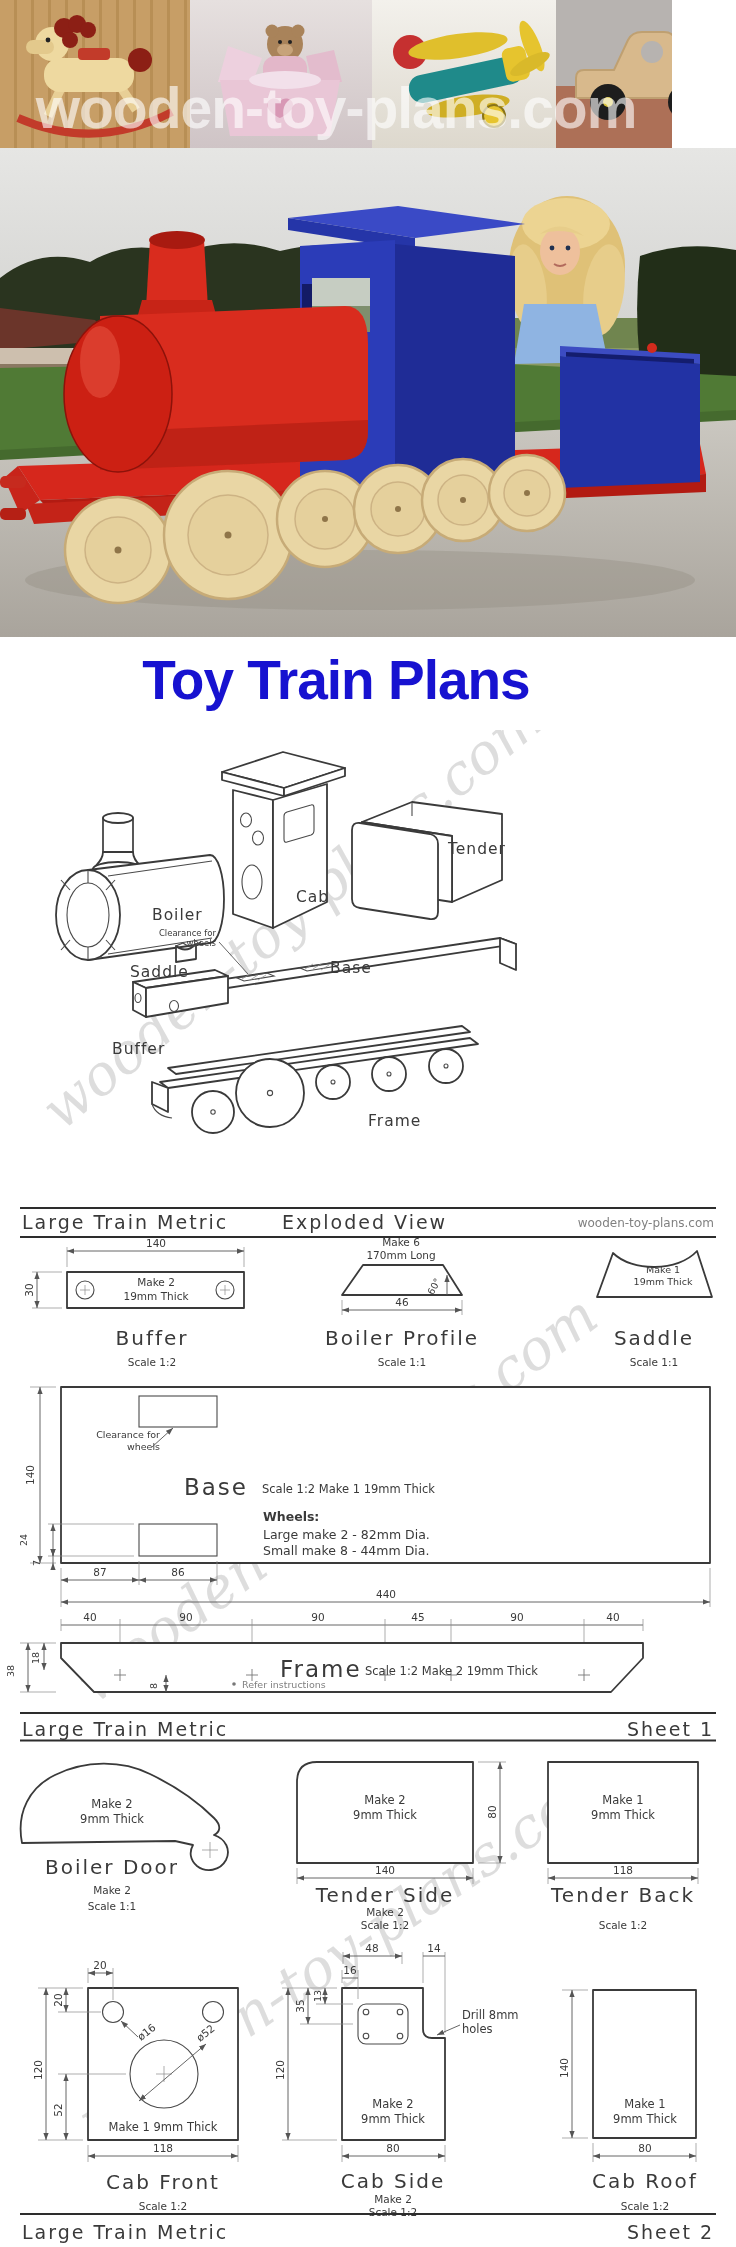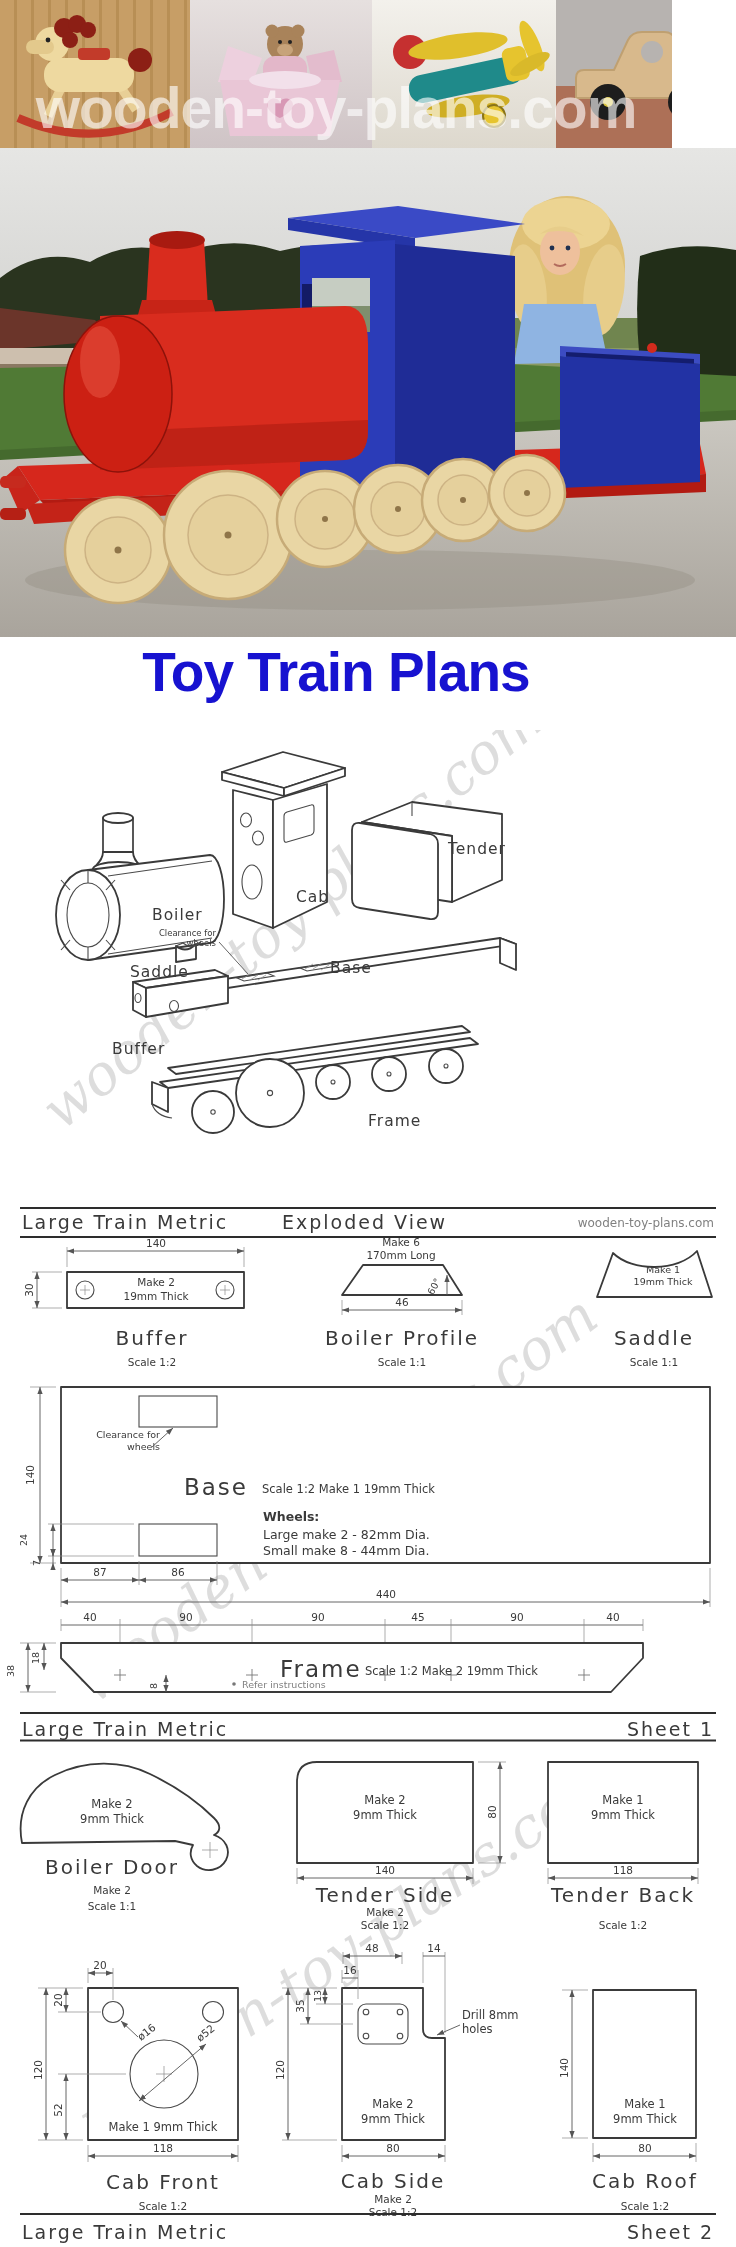--- a/index.html
+++ b/index.html
@@ -12,21 +12,21 @@
   .bp1{width:190px;background:repeating-linear-gradient(90deg,#c79e66 0 14px,#b88f55 14px 17px);}
   .bp2{width:182px;background:linear-gradient(180deg,#e6e0df,#cfc4c6);}
   .bp3{width:184px;background:linear-gradient(180deg,#f3f1ec,#ddd8cd);}
   .bp4{width:180px;background:linear-gradient(180deg,#b7b3b0 0 58%,#ad7057 58% 100%);}
   .banner-wm{position:absolute;left:0;right:0;top:80px;text-align:center;
     font:bold 57px/1 "Liberation Sans",sans-serif;color:rgba(255,255,255,.62);
     letter-spacing:-1px;white-space:nowrap;pointer-events:none;}
   
   .photo svg{display:block;}
   
-  .title{margin:0;height:93px;box-sizing:border-box;padding-top:8px;text-align:center;
+  .title{margin:0;height:93px;box-sizing:border-box;padding-top:16px;text-align:center;
     font:bold 55px/1 "Liberation Sans",sans-serif;color:#1712d0;letter-spacing:-1px;}
   .drawing svg{display:block;background:#fff;}
   
   .dtxt{font-family:"DejaVu Sans",sans-serif;fill:#3a3a3a;}
   .fs8{font-size:8.5px;}.fs9{font-size:9.5px;}.fs10{font-size:10.5px;}
   .fs11{font-size:11.5px;}.fs12{font-size:12px;}.fs13{font-size:12.5px;}
   .fs16{font-size:15.5px;letter-spacing:1px;}
   .fs19{font-size:19px;letter-spacing:2px;}
   .fs21{font-size:20px;letter-spacing:2px;}
   .fs24{font-size:23px;letter-spacing:2px;}

